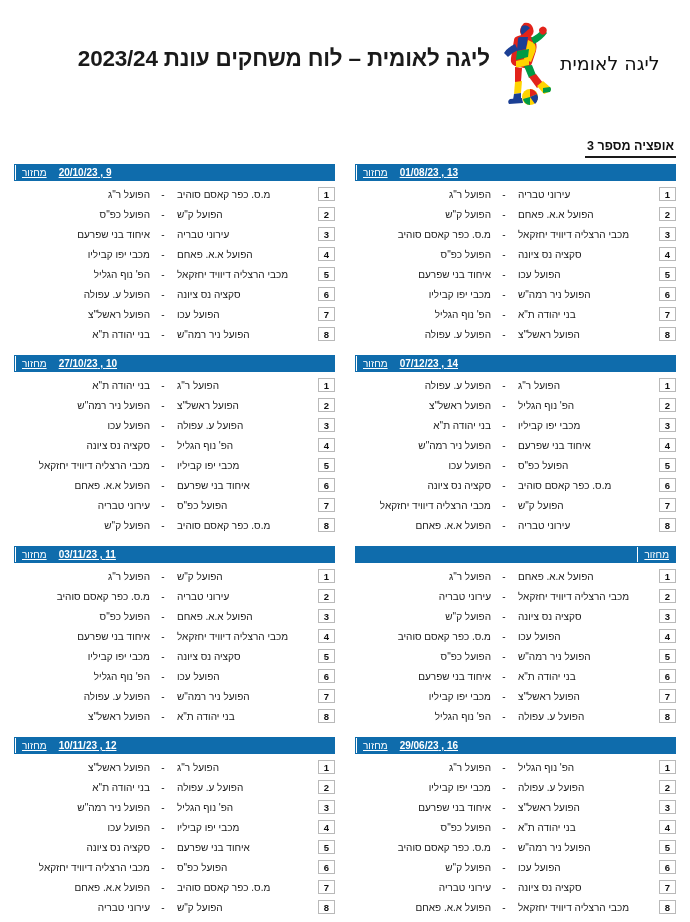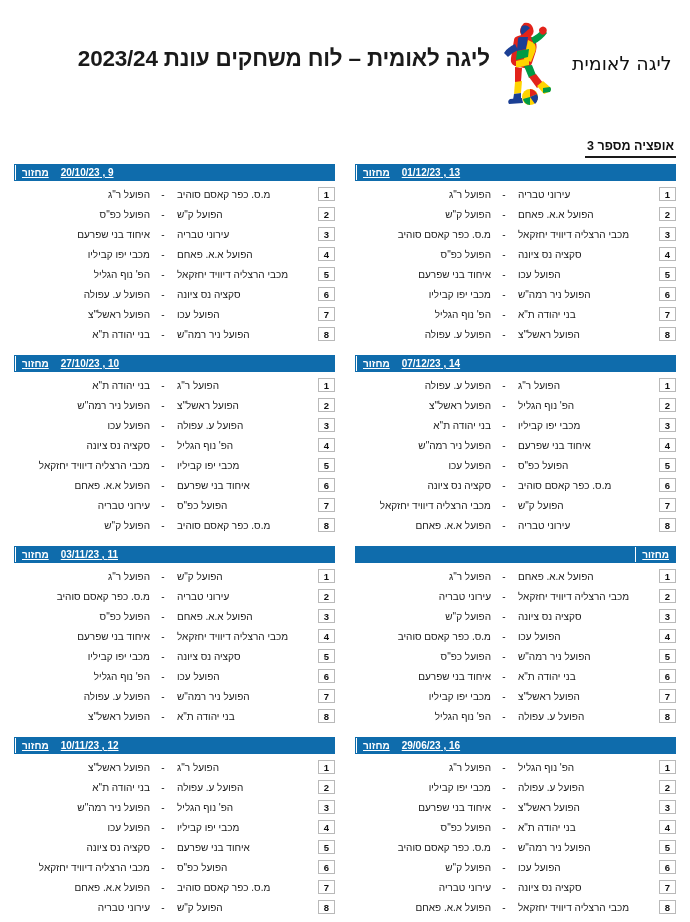--- a/index.html
+++ b/index.html
@@ -26,21 +26,21 @@
     flex-direction:row;
     align-items:center;
     justify-content:flex-start;
     padding:0 14px 0 0;
     box-sizing:border-box;
   }
   .logo-block{
     display:flex;
     flex-direction:row;
     align-items:center;
-    gap:20px;
+    gap:8px;
     width:186px;
     flex:0 0 auto;
     justify-content:flex-end;
     padding-top:6px;
   }
   .logo-word{
     font-size:19px;
     font-weight:400;
     color:#111111;
     letter-spacing:0px;
@@ -99,21 +99,21 @@
     background:#0F6CAC;
     height:17px;
     border:1px solid #0F6CAC;
     box-sizing:border-box;
   }
   .rh-label{
     flex:0 0 auto;
     background:#0F6CAC;
     color:#ffffff;
     font-size:10px;
-    font-weight:bold;
+    font-weight:normal;
     line-height:15px;
     padding:0 6px 0 6px;
     text-decoration:underline;
     border-left:1px solid #ffffff;
     box-sizing:border-box;
     white-space:nowrap;
   }
   .rh-date{
     flex:1 1 auto;
     background:#0F6CAC;
@@ -217,21 +217,21 @@
     <div class="main-title">ליגה לאומית – לוח משחקים עונת 2023/24</div>
   </div>
 
   <div class="option-row">
     <span class="option-label">אופציה מספר 3</span>
   </div>
 
   <div class="rounds" id="rounds-grid">
       <div class="round" style="grid-column: 1;">
         <div class="round-head">
-          <div class="rh-date"><span>13 , 01/12/23</span></div>
+          <div class="rh-date"><span>13 , 01/08/23</span></div>
           <div class="rh-label">מחזור</div>
         </div>
         <div class="round-body">
           <div class="match">
             <div class="m-num">1</div>
             <div class="m-home">עירוני טבריה</div>
             <div class="m-dash">-</div>
             <div class="m-away">הפועל ר"ג</div>
           </div>
           <div class="match">

